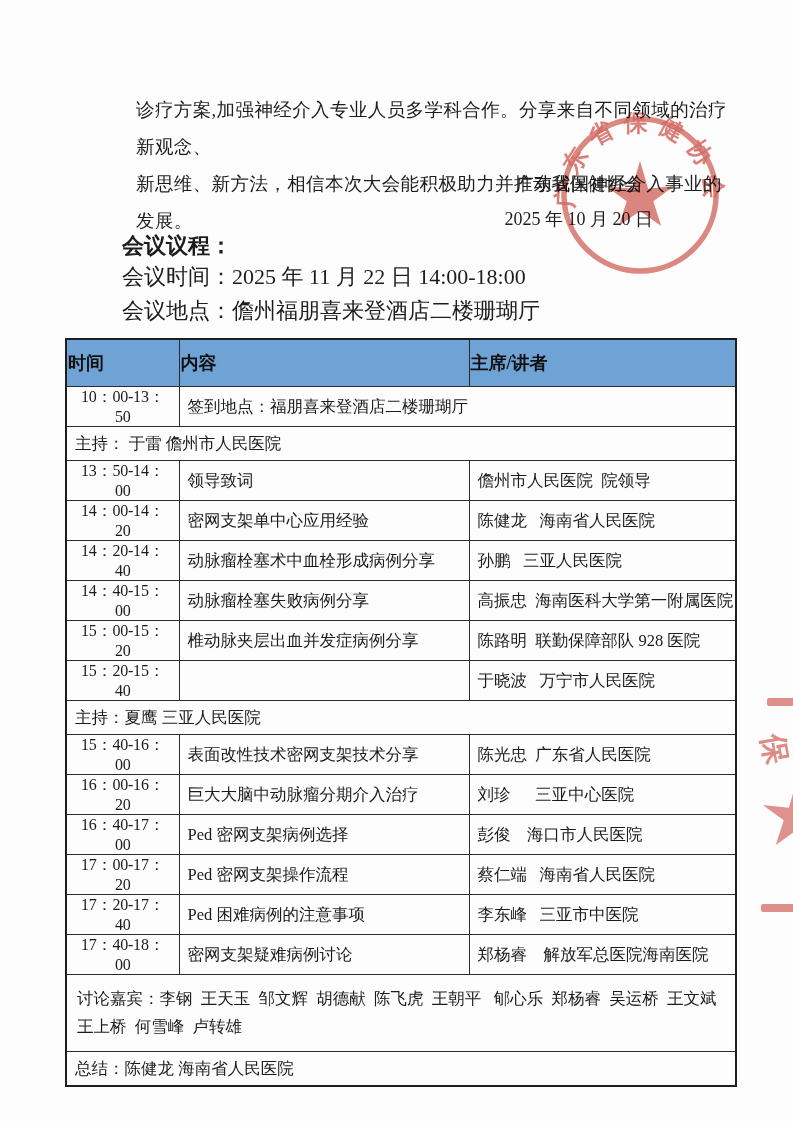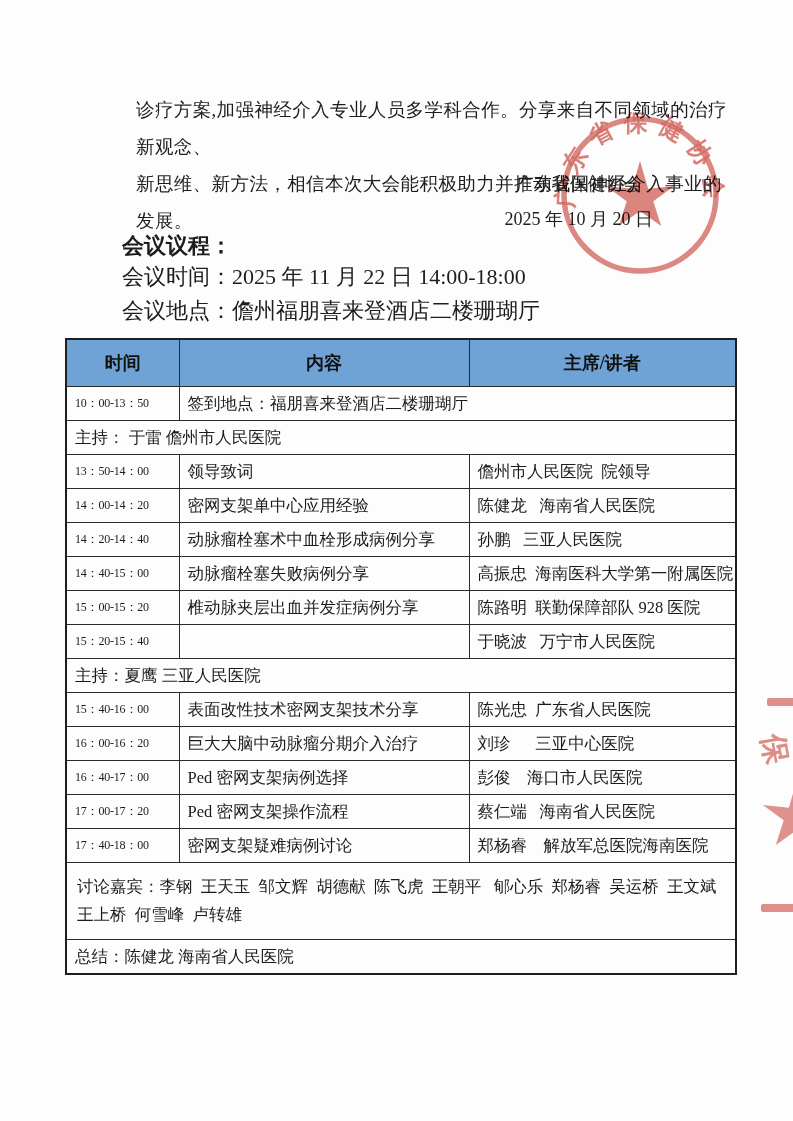--- a/index.html
+++ b/index.html
@@ -30,24 +30,24 @@
   
   .agenda{
     position:absolute;left:65px;top:338px;width:670px;
     border-collapse:collapse;table-layout:fixed;
     font-size:16.5px;color:#1b1b1b;
     border:2px solid #1e1e1e;
   }
   .agenda th,.agenda td{border:1px solid #2b2b2b;overflow:hidden;}
   .agenda thead th{
     background:#6fa2d5;height:44px;
-    font-size:18px;font-weight:bold;text-align:center;color:#111;
+    font-size:18px;font-weight:bold;text-align:left;color:#111;
   }
   .agenda td{height:33px;padding:0 8px;}
-  .c-time{text-align:left;padding:0 2px;font-size:12px;letter-spacing:-0.2px;}
+  .c-time{text-align:center;padding:0 2px;font-size:16px;letter-spacing:-0.2px;}
   .c-content{padding-left:12px;}
   .c-speaker{padding-left:10px;white-space:pre;margin-left:32px;}
   .row-full td{}
   .row-guests td{padding:10px 10px;line-height:28px;white-space:pre-wrap;text-align:left;}
   
   .stamp-main{
     position:absolute;left:549px;top:104px;
     mix-blend-mode:multiply;opacity:.88;
   }
   .stamp-side{
@@ -160,20 +160,25 @@
           <td class="c-time">16：40-17：00</td>
           <td class="c-content">Ped 密网支架病例选择</td>
           <td class="c-speaker">彭俊    海口市人民医院</td>
         </tr>
         <tr class="row-session">
           <td class="c-time">17：00-17：20</td>
           <td class="c-content">Ped 密网支架操作流程</td>
           <td class="c-speaker">蔡仁端   海南省人民医院</td>
         </tr>
         <tr class="row-session">
+          <td class="c-time">17：20-17：40</td>
+          <td class="c-content">Ped 困难病例的注意事项</td>
+          <td class="c-speaker">李东峰   三亚市中医院</td>
+        </tr>
+        <tr class="row-session">
           <td class="c-time">17：40-18：00</td>
           <td class="c-content">密网支架疑难病例讨论</td>
           <td class="c-speaker">郑杨睿    解放军总医院海南医院</td>
         </tr>
         <tr class="row-guests">
           <td class="c-guests" colspan="3">讨论嘉宾：李钢  王天玉  邹文辉  胡德献  陈飞虎  王朝平   郇心乐  郑杨睿  吴运桥  王文斌  王上桥  何雪峰  卢转雄</td>
         </tr>
         <tr class="row-full">
           <td class="c-full" colspan="3">总结：陈健龙  海南省人民医院</td>
         </tr>

